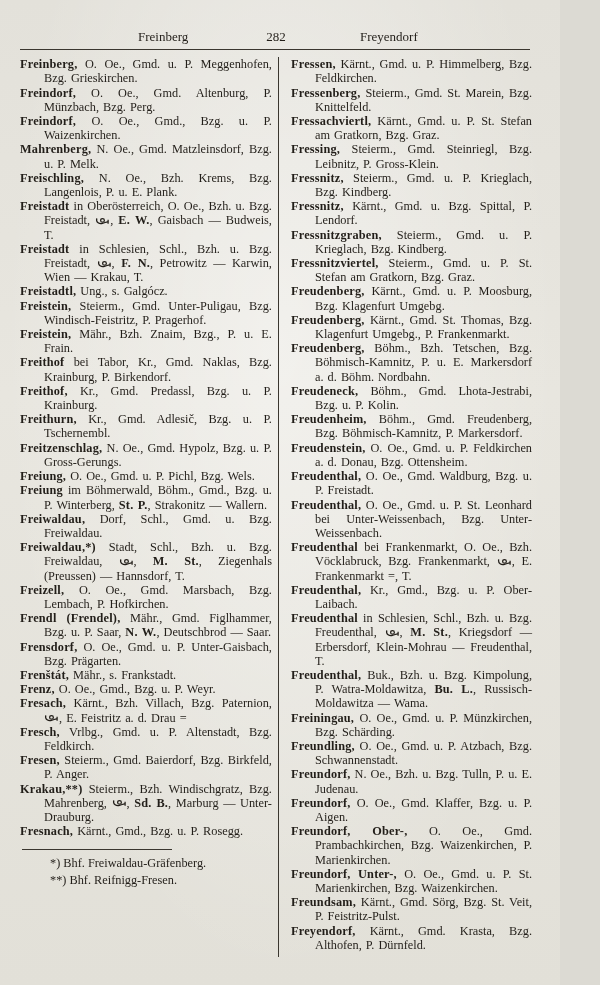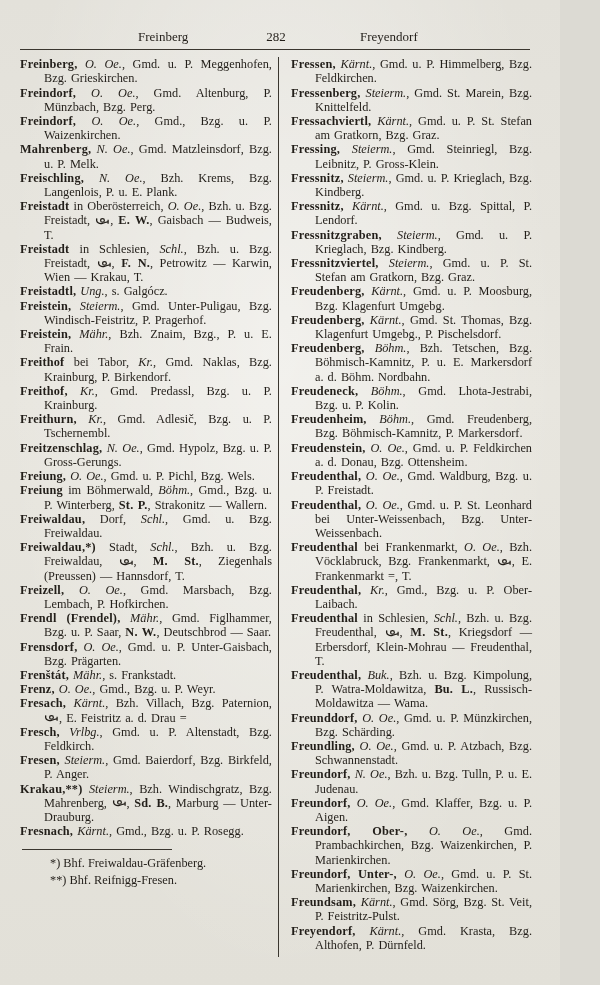--- a/index.html
+++ b/index.html
@@ -28,21 +28,21 @@
   .columns { display:flex; align-items:stretch; height:900px; }
   .col { box-sizing:border-box; }
   .col-left  { width:282px; padding-right:6px; }
   .divider   { width:1.2px; background:#3a362f; }
   .col-right { width:276px; padding-left:12px; }
   .entry {
     margin:0; padding-left:24px; text-indent:-24px;
     text-align:justify; word-spacing:0.08em;
   }
   .b { font-weight:bold; letter-spacing:0.2px; }
-  .i { font-style:italic; }
+  .i { }
   .ph { display:inline-block; text-indent:0; }
   .ph svg { width:15px; height:8px; vertical-align:-0.5px; }
   .ph svg path, .ph svg circle { stroke:#221e19; stroke-width:1.4; fill:none; }
   .fn-rule { border:0; border-top:1px solid #3a362f; width:150px; margin:11px 0 6px 2px; }
   .fn { margin:0 0 2px 0; padding-left:30px; text-indent:0; }
 </style>
 </head>
 <body>
 
 <div class="page">
@@ -113,40 +113,40 @@
       <div id="entries-right">
           <p class="entry"><span class="b">Fressen,</span><span class="i"> Kärnt.</span><span>, Gmd. u. P. Himmelberg, Bzg. Feldkirchen.</span></p>
           <p class="entry"><span class="b">Fressenberg,</span><span class="i"> Steierm.</span><span>, Gmd. St. Marein, Bzg. Knittelfeld.</span></p>
           <p class="entry"><span class="b">Fressachviertl,</span><span class="i"> Kärnt.</span><span>, Gmd. u. P. St. Stefan am Gratkorn, Bzg. Graz.</span></p>
           <p class="entry"><span class="b">Fressing,</span><span class="i"> Steierm.</span><span>, Gmd. Steinriegl, Bzg. Leibnitz, P. Gross-Klein.</span></p>
           <p class="entry"><span class="b">Fressnitz,</span><span class="i"> Steierm.</span><span>, Gmd. u. P. Krieglach, Bzg. Kindberg.</span></p>
           <p class="entry"><span class="b">Fressnitz,</span><span class="i"> Kärnt.</span><span>, Gmd. u. Bzg. Spittal, P. Lendorf.</span></p>
           <p class="entry"><span class="b">Fressnitzgraben,</span><span class="i"> Steierm.</span><span>, Gmd. u. P. Krieglach, Bzg. Kindberg.</span></p>
           <p class="entry"><span class="b">Fressnitzviertel,</span><span class="i"> Steierm.</span><span>, Gmd. u. P. St. Stefan am Gratkorn, Bzg. Graz.</span></p>
           <p class="entry"><span class="b">Freudenberg,</span><span class="i"> Kärnt.</span><span>, Gmd. u. P. Moosburg, Bzg. Klagenfurt Umgebg.</span></p>
-          <p class="entry"><span class="b">Freudenberg,</span><span class="i"> Kärnt.</span><span>, Gmd. St. Thomas, Bzg. Klagenfurt Umgebg., P. Pischelsdorf.</span></p>
+          <p class="entry"><span class="b">Freudenberg,</span><span class="i"> Kärnt.</span><span>, Gmd. St. Thomas, Bzg. Klagenfurt Umgebg., P. Frankenmarkt.</span></p>
           <p class="entry"><span class="b">Freudenberg,</span><span class="i"> Böhm.</span><span>, Bzh. Tetschen, Bzg. Böhmisch-Kamnitz, P. u. E. Markersdorf a. d. Böhm. Nordbahn.</span></p>
           <p class="entry"><span class="b">Freudeneck,</span><span class="i"> Böhm.</span><span>, Gmd. Lhota-Jestrabi, Bzg. u. P. Kolin.</span></p>
           <p class="entry"><span class="b">Freudenheim,</span><span class="i"> Böhm.</span><span>, Gmd. Freudenberg, Bzg. Böhmisch-Kamnitz, P. Markersdorf.</span></p>
           <p class="entry"><span class="b">Freudenstein,</span><span class="i"> O. Oe.</span><span>, Gmd. u. P. Feldkirchen a. d. Donau, Bzg. Ottensheim.</span></p>
           <p class="entry"><span class="b">Freudenthal,</span><span class="i"> O. Oe.</span><span>, Gmd. Waldburg, Bzg. u. P. Freistadt.</span></p>
           <p class="entry"><span class="b">Freudenthal,</span><span class="i"> O. Oe.</span><span>, Gmd. u. P. St. Leonhard bei Unter-Weissenbach, Bzg. Unter-Weissenbach.</span></p>
           <p class="entry"><span class="b">Freudenthal</span><span> bei Frankenmarkt, </span><span class="i">O. Oe.</span><span>, Bzh. Vöcklabruck, Bzg. Frankenmarkt, </span><span class="ph"><svg viewBox="0 0 16 9" aria-hidden="true">
                 <path d="M1.5 1.5 C0.5 6.5 4.5 8 8 7.2 C11 6.5 12.5 5.2 14.3 5.6"></path>
                 <circle cx="8" cy="3.8" r="2.1"></circle>
                 <path d="M14.3 3.2 L14.3 7.6"></path>
               </svg></span><span>, E. Frankenmarkt =, T.</span></p>
           <p class="entry"><span class="b">Freudenthal,</span><span class="i"> Kr.</span><span>, Gmd., Bzg. u. P. Ober-Laibach.</span></p>
           <p class="entry"><span class="b">Freudenthal</span><span> in Schlesien, </span><span class="i">Schl.</span><span>, Bzh. u. Bzg. Freudenthal, </span><span class="ph"><svg viewBox="0 0 16 9" aria-hidden="true">
                 <path d="M1.5 1.5 C0.5 6.5 4.5 8 8 7.2 C11 6.5 12.5 5.2 14.3 5.6"></path>
                 <circle cx="8" cy="3.8" r="2.1"></circle>
                 <path d="M14.3 3.2 L14.3 7.6"></path>
               </svg></span><span>, </span><span class="b">M. St.</span><span>, Kriegsdorf — Erbersdorf, Klein-Mohrau — Freudenthal, T.</span></p>
           <p class="entry"><span class="b">Freudenthal,</span><span class="i"> Buk.</span><span>, Bzh. u. Bzg. Kimpolung, P. Watra-Moldawitza, </span><span class="b">Bu. L.</span><span>, Russisch-Moldawitza — Wama.</span></p>
-          <p class="entry"><span class="b">Freunddorf,</span><span class="i"> O. Oe.</span><span>, Gmd. u. P. Münzkirchen, Bzg. Schärding.</span></p>
+          <p class="entry"><span class="b">Freiningau,</span><span class="i"> O. Oe.</span><span>, Gmd. u. P. Münzkirchen, Bzg. Schärding.</span></p>
           <p class="entry"><span class="b">Freundling,</span><span class="i"> O. Oe.</span><span>, Gmd. u. P. Atzbach, Bzg. Schwannenstadt.</span></p>
           <p class="entry"><span class="b">Freundorf,</span><span class="i"> N. Oe.</span><span>, Bzh. u. Bzg. Tulln, P. u. E. Judenau.</span></p>
           <p class="entry"><span class="b">Freundorf,</span><span class="i"> O. Oe.</span><span>, Gmd. Klaffer, Bzg. u. P. Aigen.</span></p>
           <p class="entry"><span class="b">Freundorf, Ober-,</span><span class="i"> O. Oe.</span><span>, Gmd. Prambachkirchen, Bzg. Waizenkirchen, P. Marienkirchen.</span></p>
           <p class="entry"><span class="b">Freundorf, Unter-,</span><span class="i"> O. Oe.</span><span>, Gmd. u. P. St. Marienkirchen, Bzg. Waizenkirchen.</span></p>
           <p class="entry"><span class="b">Freundsam,</span><span class="i"> Kärnt.</span><span>, Gmd. Sörg, Bzg. St. Veit, P. Feistritz-Pulst.</span></p>
           <p class="entry"><span class="b">Freyendorf,</span><span class="i"> Kärnt.</span><span>, Gmd. Krasta, Bzg. Althofen, P. Dürnfeld.</span></p>
         </div>
     </div>
   </div>

